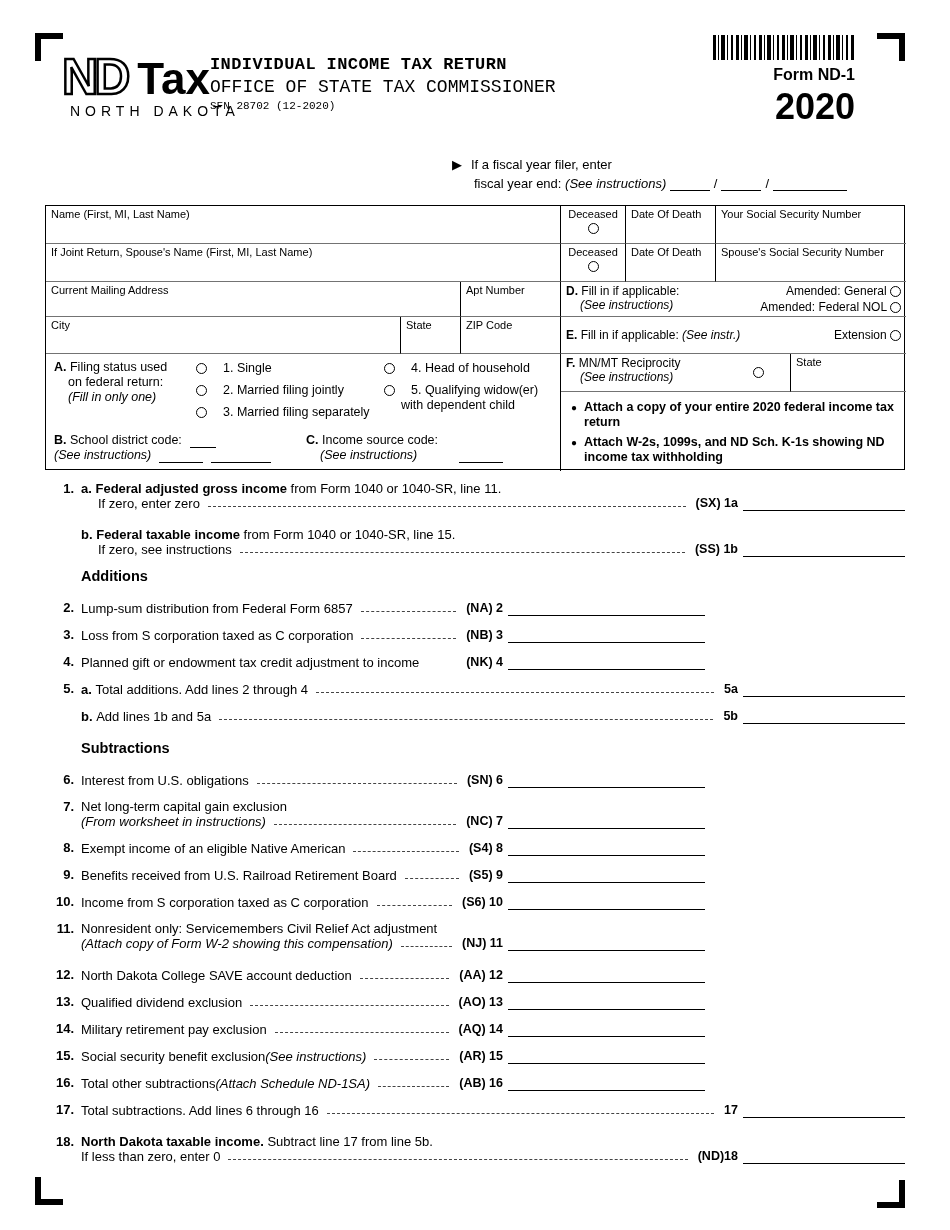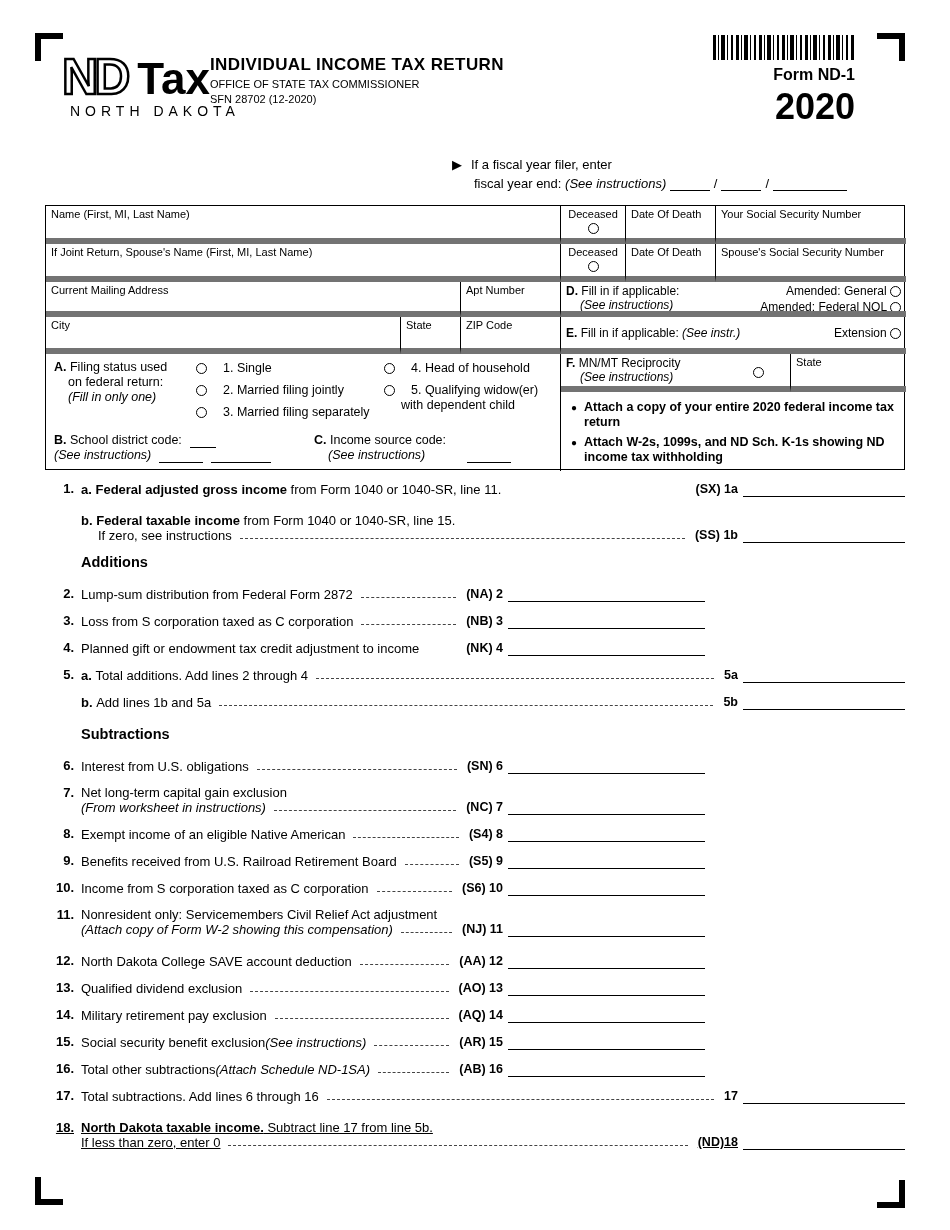--- a/index.html
+++ b/index.html
@@ -13,41 +13,41 @@
   .c-tr { left:877px; top:33px;   border-right:6px solid #000; border-top:6px solid #000; }
   .c-bl { left:35px;  top:1177px; border-left:6px solid #000; border-bottom:6px solid #000; }
   .c-br { left:877px; top:1180px; border-right:6px solid #000; border-bottom:6px solid #000; }
 
   
   .logo { position:absolute; left:70px; top:48px; width:132px; text-align:center; }
   .logo-row { display:flex; align-items:flex-end; justify-content:center; height:52px;gap:20px; }
   .logo-nd { font-size:50px; font-weight:bold; line-height:46px; color:#fff; -webkit-text-stroke:2.5px #000; text-shadow:0 0 1px #000; letter-spacing:-4px; }
   .logo-tax { font-size:44px; font-weight:bold; line-height:42px; margin-left:-9px; position:relative; z-index:2; }
   .logo-state { font-size:14px; letter-spacing:5px; margin-top:3px; white-space:nowrap; }
-  .titleblock { position:absolute; left:210px; top:55px; }
+  .titleblock { position:absolute; left:210px; top:55px;font-family:Liberation Mono, monospace; }
   .t-main { font-size:17px; font-weight:bold; letter-spacing:.4px; }
-  .t-office { font-size:11px; margin-top:3px; }
+  .t-office { font-size:18px; margin-top:3px; }
   .t-sfn { font-size:11px; margin-top:3px; }
   .barcode { position:absolute; left:713px; top:35px; width:142px; height:25px;
     background:repeating-linear-gradient(90deg,#000 0 3px,#fff 3px 5px,#000 5px 6px,#fff 6px 8px,#000 8px 12px,#fff 12px 14px,#000 14px 15px,#fff 15px 18px,#000 18px 20px,#fff 20px 23px); }
   .formnum { position:absolute; left:713px; top:66px; width:142px; text-align:right; font-size:16px; font-weight:bold; }
   .year { position:absolute; left:713px; top:86px; width:142px; text-align:right; font-size:36px; font-weight:bold; }
 
   
   .fiscal { position:absolute; left:452px; top:157px; font-size:13px; }
   .fiscal-l1 { display:flex; align-items:center; }
   .arrow { font-size:13px; margin-right:9px; }
   .fiscal-l2 { margin-left:22px; margin-top:4px; white-space:nowrap; }
   .ital { font-style:italic; }
   .u { display:inline-block; border-bottom:1.3px solid #000; height:13px; vertical-align:bottom; }
   .slash { padding:0 4px; }
 
   
   .idtable { position:absolute; left:45px; top:205px; width:860px; height:265px; border:1.3px solid #000; font-size:11px; }
-  .cell { position:absolute; border-right:1px solid #000; border-bottom:6px solid #737373; padding:2px 5px; overflow:hidden; }
+  .cell { position:absolute; border-right:1px solid #000; border-bottom:1px solid #737373; padding:2px 5px; overflow:hidden; }
   .nr { border-right:none; } .nb { border-bottom:none; }
   .cc { text-align:center; }
   .circ { display:inline-block; width:11px; height:11px; border:1.3px solid #000; border-radius:50%; vertical-align:middle; background:#fff; flex:0 0 auto; }
   .midcell { font-size:12px; }
   .d-flex { display:flex; justify-content:space-between; align-items:flex-start; height:100%; }
   .e-flex { display:flex; justify-content:space-between; align-items:center; height:100%; }
   .right { text-align:right; }
   .indent { padding-left:14px; }
 
   
@@ -68,21 +68,21 @@
   .txt { min-width:0; }
   .t2 { display:flex; align-items:flex-end; }
   .t2.ind { padding-left:17px; }
   .leader { flex:1; border-bottom:1.4px dashed #444; margin:0 8px 4px 8px; min-width:4px; }
   .code { font-weight:bold; font-size:12.5px; white-space:nowrap; padding:0 5px 0 2px; align-self:end; }
   .amt { border-bottom:1.7px solid #000; height:16px; align-self:end; }
   .sechead { font-size:14.5px; font-weight:bold; margin:3px 0 16px 36px; }
   .mb16 { margin-bottom:16px !important; }
   .mb12 { margin-bottom:12px !important; }
   .mb17 { margin-bottom:17px !important; }
-  .mb0  { margin-bottom:0 !important;text-decoration:underline; }
+  .mb0  { margin-bottom:0 !important; }
   b { font-weight:bold; }
 </style>
 </head>
 <body>
 
 <div class="page">
 
   <div class="corner c-tl"></div>
   <div class="corner c-tr"></div>
   <div class="corner c-bl"></div>
@@ -209,21 +209,21 @@
         <div class="radio-opt" style="margin-bottom:0">
             <span class="circ"></span>
             <span>5. Qualifying widow(er)</span>
           </div>
         <div style="padding-left:17px">with dependent child</div>
       </div>
       <div class="fcell-abs" style="left:8px;top:79px;position:absolute">
         <div><b>B.</b> <span>School district code:</span><span class="uu" style="width:26px"></span></div>
         <div><span class="ital">(See instructions)</span><span class="uu" style="width:44px"></span><span class="uu" style="width:60px"></span></div>
       </div>
-      <div class="fcell-abs" style="left:268px;top:79px;position:absolute">
+      <div class="fcell-abs" style="left:260px;top:79px;position:absolute">
         <div><b>C.</b> <span>Income source code:</span></div>
         <div><span class="ital indent">(See instructions)</span><span class="uu" style="width:44px;margin-left:42px"></span></div>
       </div>
     </div>
 
     <div class="cell midcell" style="left:515px;top:148px;width:230px;height:38px">
       <div><b>F.</b> <span>MN/MT Reciprocity</span></div>
       <div class="ital indent">(See instructions)</div>
       <span class="circ" style="position:absolute;right:26px;top:13px"></span>
     </div>
@@ -242,20 +242,24 @@
       </div>
     </div>
   </div>
 
   <div class="lines">
 
     <div class="row rb mb16">
       <span class="num">1.</span>
       <div class="txt">
         <div class="t1"><b>a.</b> <b>Federal adjusted gross income</b><span> from Form 1040 or 1040-SR, line 11.</span></div>
+        <div class="t2 ind">
+            <span>If zero, enter zero</span>
+            <span class="leader"></span>
+          </div>
       </div>
       <span class="code">(SX) 1a</span>
       <span class="amt"></span>
     </div>
 
     <div class="row rb mb12">
       <span class="num"></span>
       <div class="txt">
         <div class="t1"><b>b.</b> <b>Federal taxable income</b><span> from Form 1040 or 1040-SR, line 15.</span></div>
         <div class="t2 ind">
@@ -266,21 +270,21 @@
       <span class="code">(SS) 1b</span>
       <span class="amt"></span>
     </div>
 
     <div class="sechead">Additions</div>
 
     <div class="row ra">
       <span class="num">2.</span>
       <div class="txt">
           <div class="t2">
-            <span>Lump-sum distribution from Federal Form 2872</span>
+            <span>Lump-sum distribution from Federal Form 6857</span>
             <span class="leader"></span>
           </div>
         </div>
       <span class="code">(NA) 2</span>
       <span class="amt"></span>
         <span></span>
     </div>
 
     <div class="row ra">
       <span class="num">3.</span>

